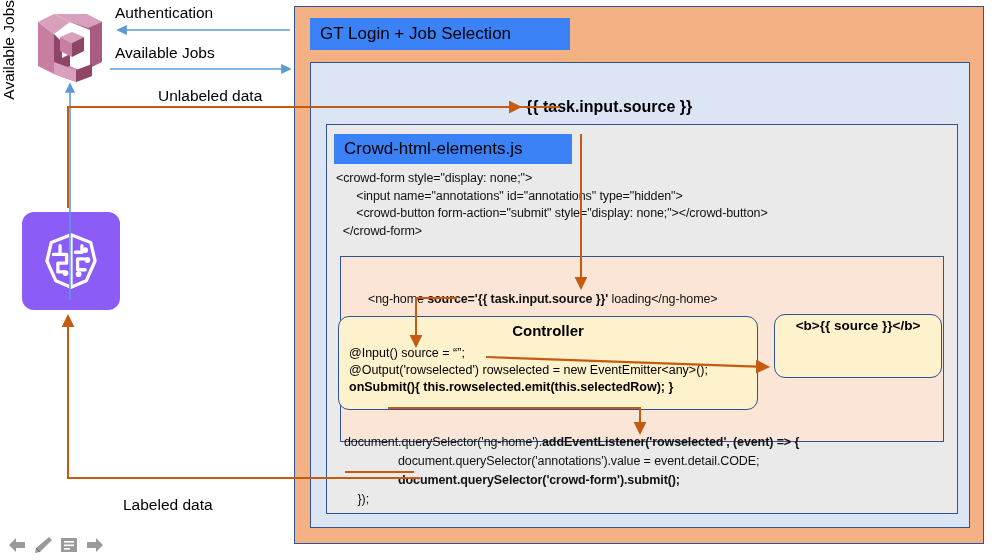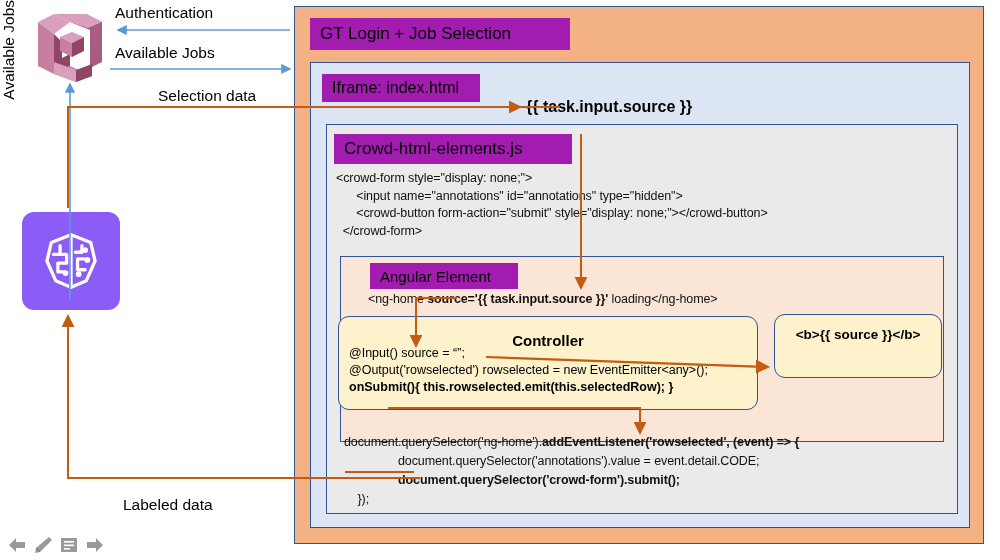--- a/index.html
+++ b/index.html
@@ -12,21 +12,21 @@
   .panel-orange{position:absolute;left:294px;top:6px;width:690px;height:538px;
      background:#F4B183;border:1.5px solid #2E5496;box-sizing:border-box;}
   .panel-blue{position:absolute;left:310px;top:62px;width:660px;height:466px;
      background:#DCE5F4;border:1.5px solid #2E5496;box-sizing:border-box;}
   .panel-gray{position:absolute;left:326px;top:124px;width:632px;height:390px;
      background:#EAEAEA;border:1.5px solid #2E5496;box-sizing:border-box;}
   .panel-peach{position:absolute;left:340px;top:256px;width:604px;height:186px;
      background:#FBE5D6;border:1.5px solid #2E5496;box-sizing:border-box;}
 
   
-  .tag{position:absolute;background:#a21caf;display:flex;align-items:center;
+  .tag{position:absolute;background:#3b82f6;display:flex;align-items:center;
        padding:0 10px;box-sizing:border-box;white-space:nowrap;}
   .tag-gt{left:310px;top:18px;width:260px;height:32px;font-size:17px;}
   .tag-iframe{left:322px;top:74px;width:158px;height:28px;font-size:16px;}
   .tag-crowd{left:334px;top:134px;width:238px;height:30px;font-size:17px;}
   .tag-angular{left:370px;top:263px;width:148px;height:26px;font-size:15px;}
 
   
   .code{position:absolute;font-size:12.5px;line-height:17.5px;white-space:pre;
         color:#111;letter-spacing:-0.1px;}
   .code-crowd{left:336px;top:170px;}
@@ -35,23 +35,23 @@
   .b{font-weight:bold;}
 
   
   .expr{position:absolute;left:526px;top:98px;font-size:16px;font-weight:bold;}
 
   
   .rbox{position:absolute;background:#FDF2CC;border:1.6px solid #2E5496;
         border-radius:11px;box-sizing:border-box;}
   .ctrl{left:338px;top:316px;width:420px;height:94px;}
   .view{left:774px;top:314px;width:168px;height:64px;}
-  .rbox .ttl{text-align:center;font-weight:bold;font-size:15px;margin-top:15px;}
+  .rbox .ttl{text-align:center;font-weight:bold;font-size:15px;margin-top:5px;}
   .ctrl-lines{position:absolute;left:10px;top:28px;font-size:12.5px;line-height:17px;white-space:pre;}
-  .view-sub{text-align:center;font-size:13.5px;font-weight:bold;margin-top:12px;}
+  .view-sub{text-align:center;font-size:13.5px;font-weight:bold;margin-top:3px;}
 
   
   .lbl{position:absolute;font-size:15.5px;white-space:nowrap;}
   .lbl-auth{left:115px;top:4px;text-align:center;}
   .lbl-jobs{left:115px;top:44px;}
   .lbl-unlab{left:158px;top:87px;}
   .lbl-lab{left:123px;top:496px;}
   .lbl-vert{left:10px;top:110px;writing-mode:vertical-rl;transform:rotate(180deg);font-size:15.5px;}
 
   
@@ -69,23 +69,21 @@
 <body>
 
 <div class="canvas">
 
   <div class="panel-orange"></div>
   <div class="panel-blue"></div>
   <div class="panel-gray"></div>
   <div class="panel-peach"></div>
 
   <div class="tag tag-gt">GT Login + Job Selection</div>
-  <div class="tag tag-iframe">Iframe: index.html</div>
   <div class="tag tag-crowd">Crowd-html-elements.js</div>
-  <div class="tag tag-angular">Angular Element</div>
 
   <div class="expr">{{ task.input.source }}</div>
 
   <div class="code code-crowd"><span>&lt;crowd-form style="display: none;"&gt;</span>
 <span>      &lt;input name="annotations" id="annotations" type="hidden"&gt;</span>
 <span>      &lt;crowd-button form-action="submit" style="display: none;"&gt;&lt;/crowd-button&gt;</span>
 <span>  &lt;/crowd-form&gt;</span></div>
 
   <div class="code code-ng"><span>&lt;ng-home </span><span class="b">source='{{ task.input.source }}'</span><span> loading&lt;/ng-home&gt;</span></div>
 
@@ -100,21 +98,21 @@
     <div class="view-sub">&lt;b&gt;{{ source }}&lt;/b&gt;</div>
   </div>
 
   <div class="code code-bottom"><span>document.querySelector('ng-home').</span><span class="b">addEventListener('rowselected', (event) =&gt; {</span>
 <span>                document.querySelector('annotations').value = event.detail.CODE;</span>
 <span class="b">                document.querySelector('crowd-form').submit();</span>
 <span>    });</span></div>
 
   <div class="lbl lbl-auth">Authentication</div>
   <div class="lbl lbl-jobs">Available Jobs</div>
-  <div class="lbl lbl-unlab">Selection data</div>
+  <div class="lbl lbl-unlab">Unlabeled data</div>
   <div class="lbl lbl-lab">Labeled data</div>
   <div class="lbl-vert">Available Jobs</div>
 
   <div class="aws-icon">
     <svg viewBox="0 0 82 78" width="82" height="78">
 
       <polygon points="8,18 8,62 24,70 24,30" fill="#C87EA0"></polygon>
       <polygon points="8,18 24,10 40,18 24,30" fill="#D8A0BC"></polygon>
       <polygon points="24,30 24,70 40,62 40,50 32,54 32,38" fill="#8E4566"></polygon>
       <polygon points="24,70 40,62 62,72 46,78" fill="#C87EA0"></polygon>

